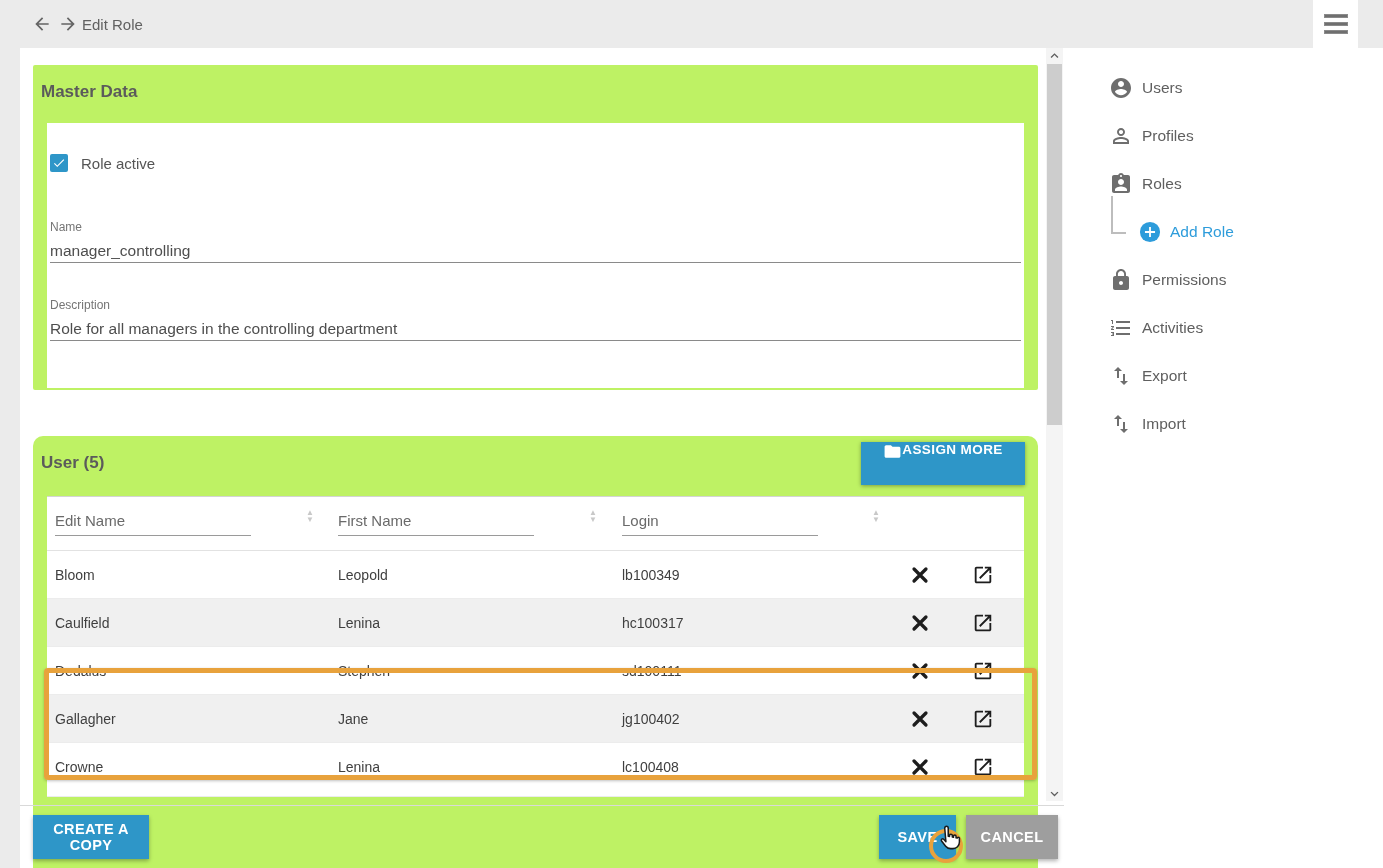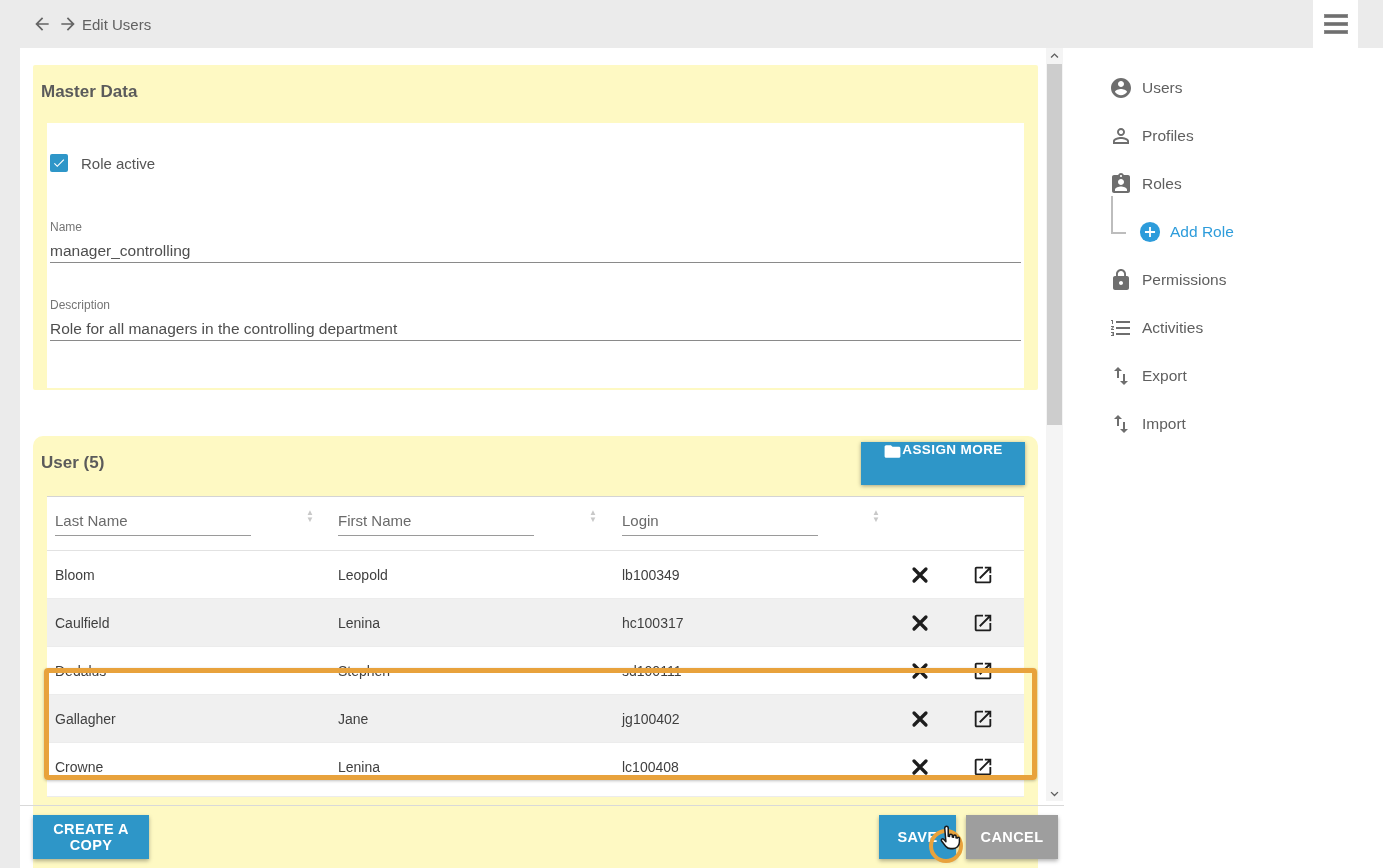--- a/index.html
+++ b/index.html
@@ -22,21 +22,21 @@
 
   .menu-block { left:1313px; top:0; width:45px; height:48px; background:#ffffff;
     display:flex; flex-direction:column; justify-content:center; align-items:center; gap:4px; cursor:pointer; }
   .menu-block .bar { width:24px; height:4px; background:#6f6f6f; border:1px solid #8a8a8a; }
 
   
   .main-panel { left:20px; top:48px; width:1044px; height:820px; background:#ffffff; }
   .sidebar    { left:1064px; top:48px; width:319px; height:820px; background:#ffffff; }
 
   
-  .card { position:absolute; left:13px; width:1005px; background:#fef9c3; border-radius:2px; }
+  .card { position:absolute; left:13px; width:1005px; background:#bef264; border-radius:2px; }
   .card1 { top:17px; height:325px; }
   .card2 { top:388px; height:445px;border-radius:10px; }
   .card-title { position:absolute; left:8px; top:17px; font-size:17px; font-weight:bold; color:#5b5b5b; }
 
   .inner-form { position:absolute; left:14px; top:58px; width:977px; height:265px; background:#ffffff; }
 
   
   .checkbox-row { position:absolute; left:3px; top:31px; height:18px; display:flex; align-items:center; cursor:pointer; }
   .checkbox { width:18px; height:18px; background:#2e96c8; border-radius:2px; display:inline-flex; align-items:center; justify-content:center; }
   .checkbox svg { width:14px; height:14px; }
@@ -115,21 +115,21 @@
   <span class="nav-icon back-icon">
     <svg viewBox="0 0 24 24">
         <path d="M20 11H7.83l5.59-5.59L12 4l-8 8 8 8 1.41-1.41L7.83 13H20v-2z"></path>
       </svg>
   </span>
   <span class="nav-icon fwd-icon">
     <svg viewBox="0 0 24 24">
         <path d="M12 4l-1.41 1.41L16.17 11H4v2h12.17l-5.58 5.59L12 20l8-8z"></path>
       </svg>
   </span>
-  <span class="topbar-title">Edit Users</span>
+  <span class="topbar-title">Edit Role</span>
 </div>
 <div class="abs menu-block">
   <div class="bar"></div>
   <div class="bar"></div>
   <div class="bar"></div>
 </div>
 
 <div class="abs main-panel">
 
   <div class="card card1">
@@ -157,21 +157,21 @@
     <button class="assign-btn">
       <svg viewBox="0 0 24 24">
           <path d="M10 4H4c-1.1 0-1.99.9-1.99 2L2 18c0 1.1.9 2 2 2h16c1.1 0 2-.9 2-2V8c0-1.1-.9-2-2-2h-8l-2-2z"></path>
         </svg>
       <span>ASSIGN MORE</span>
     </button>
 
     <div class="table">
       <div class="thead">
         <div class="th th0">
-          <span class="th-label">Last Name</span>
+          <span class="th-label">Edit Name</span>
         </div>
         <span class="sort sort0">▲<br>▼</span>
         <div class="th th1">
           <span class="th-label">First Name</span>
         </div>
         <span class="sort sort1">▲<br>▼</span>
         <div class="th th2">
           <span class="th-label">Login</span>
         </div>
         <span class="sort sort2">▲<br>▼</span>

